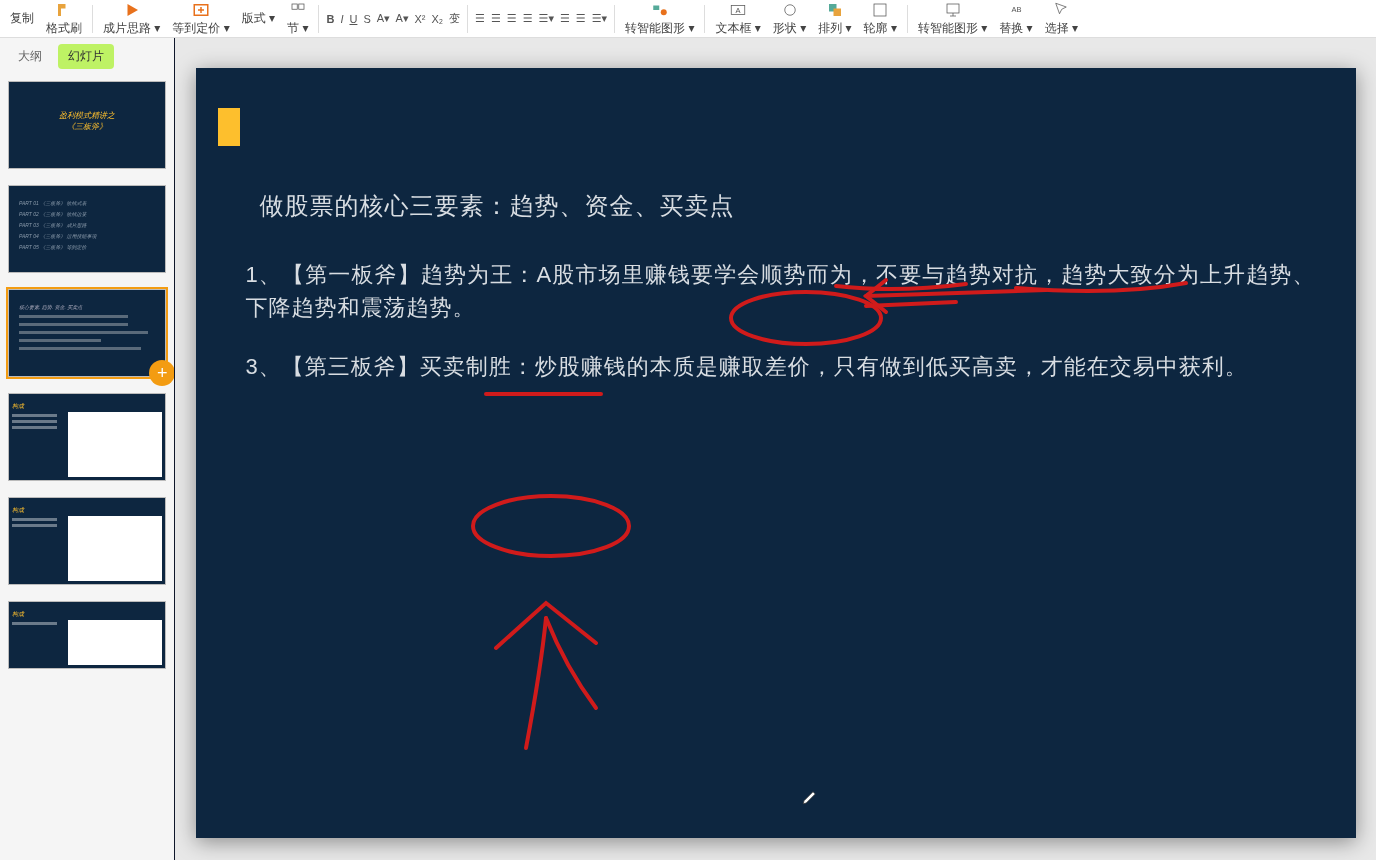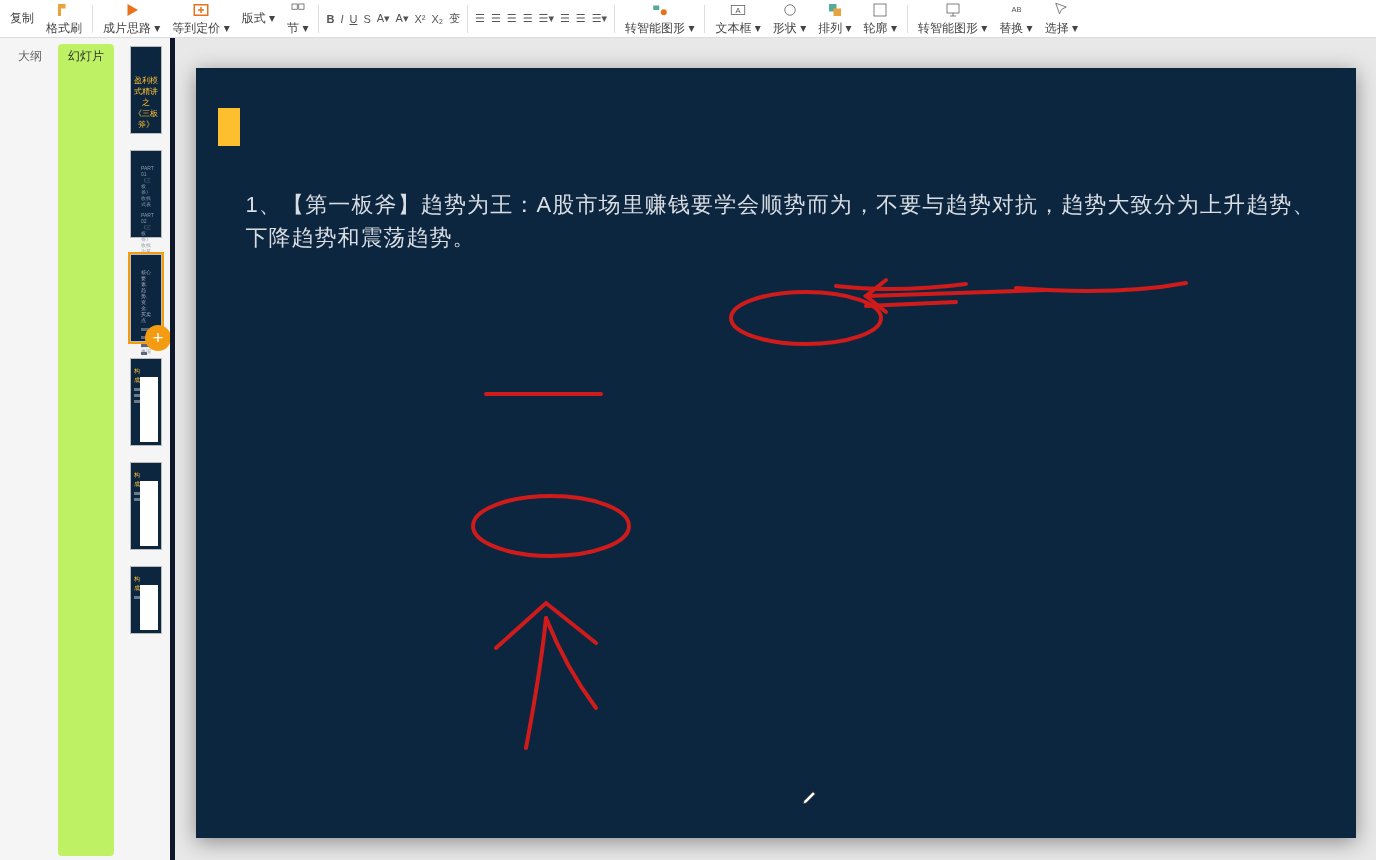--- a/index.html
+++ b/index.html
@@ -6,26 +6,26 @@
 body { font-family: "Microsoft YaHei", sans-serif; background: #f0f0f0; overflow: hidden; width: 1376px; height: 860px; }
 
 .toolbar { height: 38px; background: #fff; border-bottom: 1px solid #ddd; display: flex; align-items: center; padding: 0 4px; font-size: 12px; color: #444; }
 .toolbar .btn { display: flex; flex-direction: column; align-items: center; padding: 2px 6px; cursor: pointer; gap: 1px; }
 .toolbar .icon { width: 18px; height: 18px; display: flex; align-items: center; justify-content: center; }
 .toolbar .sep { width: 1px; height: 28px; background: #ddd; margin: 0 4px; }
 .toolbar .mini { padding: 2px 3px; font-size: 11px; cursor: pointer; color: #555; }
 
 .workspace { display: flex; height: calc(100% - 38px); }
 
-.sidebar { width: 175px; background: #f5f5f5; border-right: 5px solid #0f172a; display: flex; flex-direction: row; }
+.sidebar { width: 175px; background: #f5f5f5; border-right: 1px solid #0f172a; display: flex; flex-direction: column; }
 .tabs { display: flex; padding: 6px 8px 4px; gap: 6px; }
 .tab { font-size: 12px; padding: 4px 10px; cursor: pointer; color: #666; border-radius: 4px; }
 .tab.active { background: #bef264; color: #333; }
 .thumbs { flex: 1; overflow-y: auto; padding: 4px 8px; }
-.thumb { position: relative; margin: 4px 0 16px; border: 1px solid #bbb; background: #0d2640; height: 88px; cursor: pointer; }
+.thumb { position: relative; margin: 4px 0 16px; border: 1px solid #bbb; background: #0d2640; height: 88px; cursor: pointer; font-style: italic; }
 .thumb.selected { outline: 2px solid #f39c12; }
 .thumb-title { color: #fdbf2d; font-size: 8px; text-align: center; padding-top: 28px; }
 .thumb-lines { padding: 14px 10px; display: flex; flex-direction: column; gap: 5px; }
 .thumb-line { height: 3px; background: #5a6a7a; width: 80%; }
 .thumb-chart { position: absolute; right: 3px; top: 18px; bottom: 3px; width: 60%; background: #fff; }
 .thumb-left { position: absolute; left: 3px; top: 8px; bottom: 3px; width: 32%; display: flex; flex-direction: column; gap: 3px; }
 .thumb-left div { height: 3px; background: #6a7a8a; width: 90%; }
 .add-btn { position: absolute; right: -10px; bottom: -10px; width: 26px; height: 26px; background: #f39c12; border-radius: 50%; color: #fff; display: flex; align-items: center; justify-content: center; font-size: 18px; }
 
 .canvas-area { flex: 1; background: #e8e8e8; position: relative; overflow: hidden; display: flex; align-items: flex-start; justify-content: center; padding: 30px 0; }
@@ -236,21 +236,23 @@
           </div>
         <div class="thumb-chart"></div>
       </div>
     </div>
   </div>
 
   <div class="canvas-area">
     <div class="slide">
       <div class="gold-block"></div>
       <div class="content">
+        <p class="title-line">做股票的核心三要素：趋势、资金、买卖点</p>
         <p>1、【第一板斧】趋势为王：A股市场里赚钱要学会顺势而为，不要与趋势对抗，趋势大致分为上升趋势、下降趋势和震荡趋势。</p>
+        <p>3、【第三板斧】买卖制胜：炒股赚钱的本质是赚取差价，只有做到低买高卖，才能在交易中获利。</p>
       </div>
 
       <div class="annotations">
         <svg viewBox="0 0 1160 770">
 
           <path d="M640 218 Q700 225 770 216"></path>
 
           <path d="M820 220 Q920 228 990 215"></path>
 
           <ellipse cx="610" cy="250" rx="75" ry="26"></ellipse>

